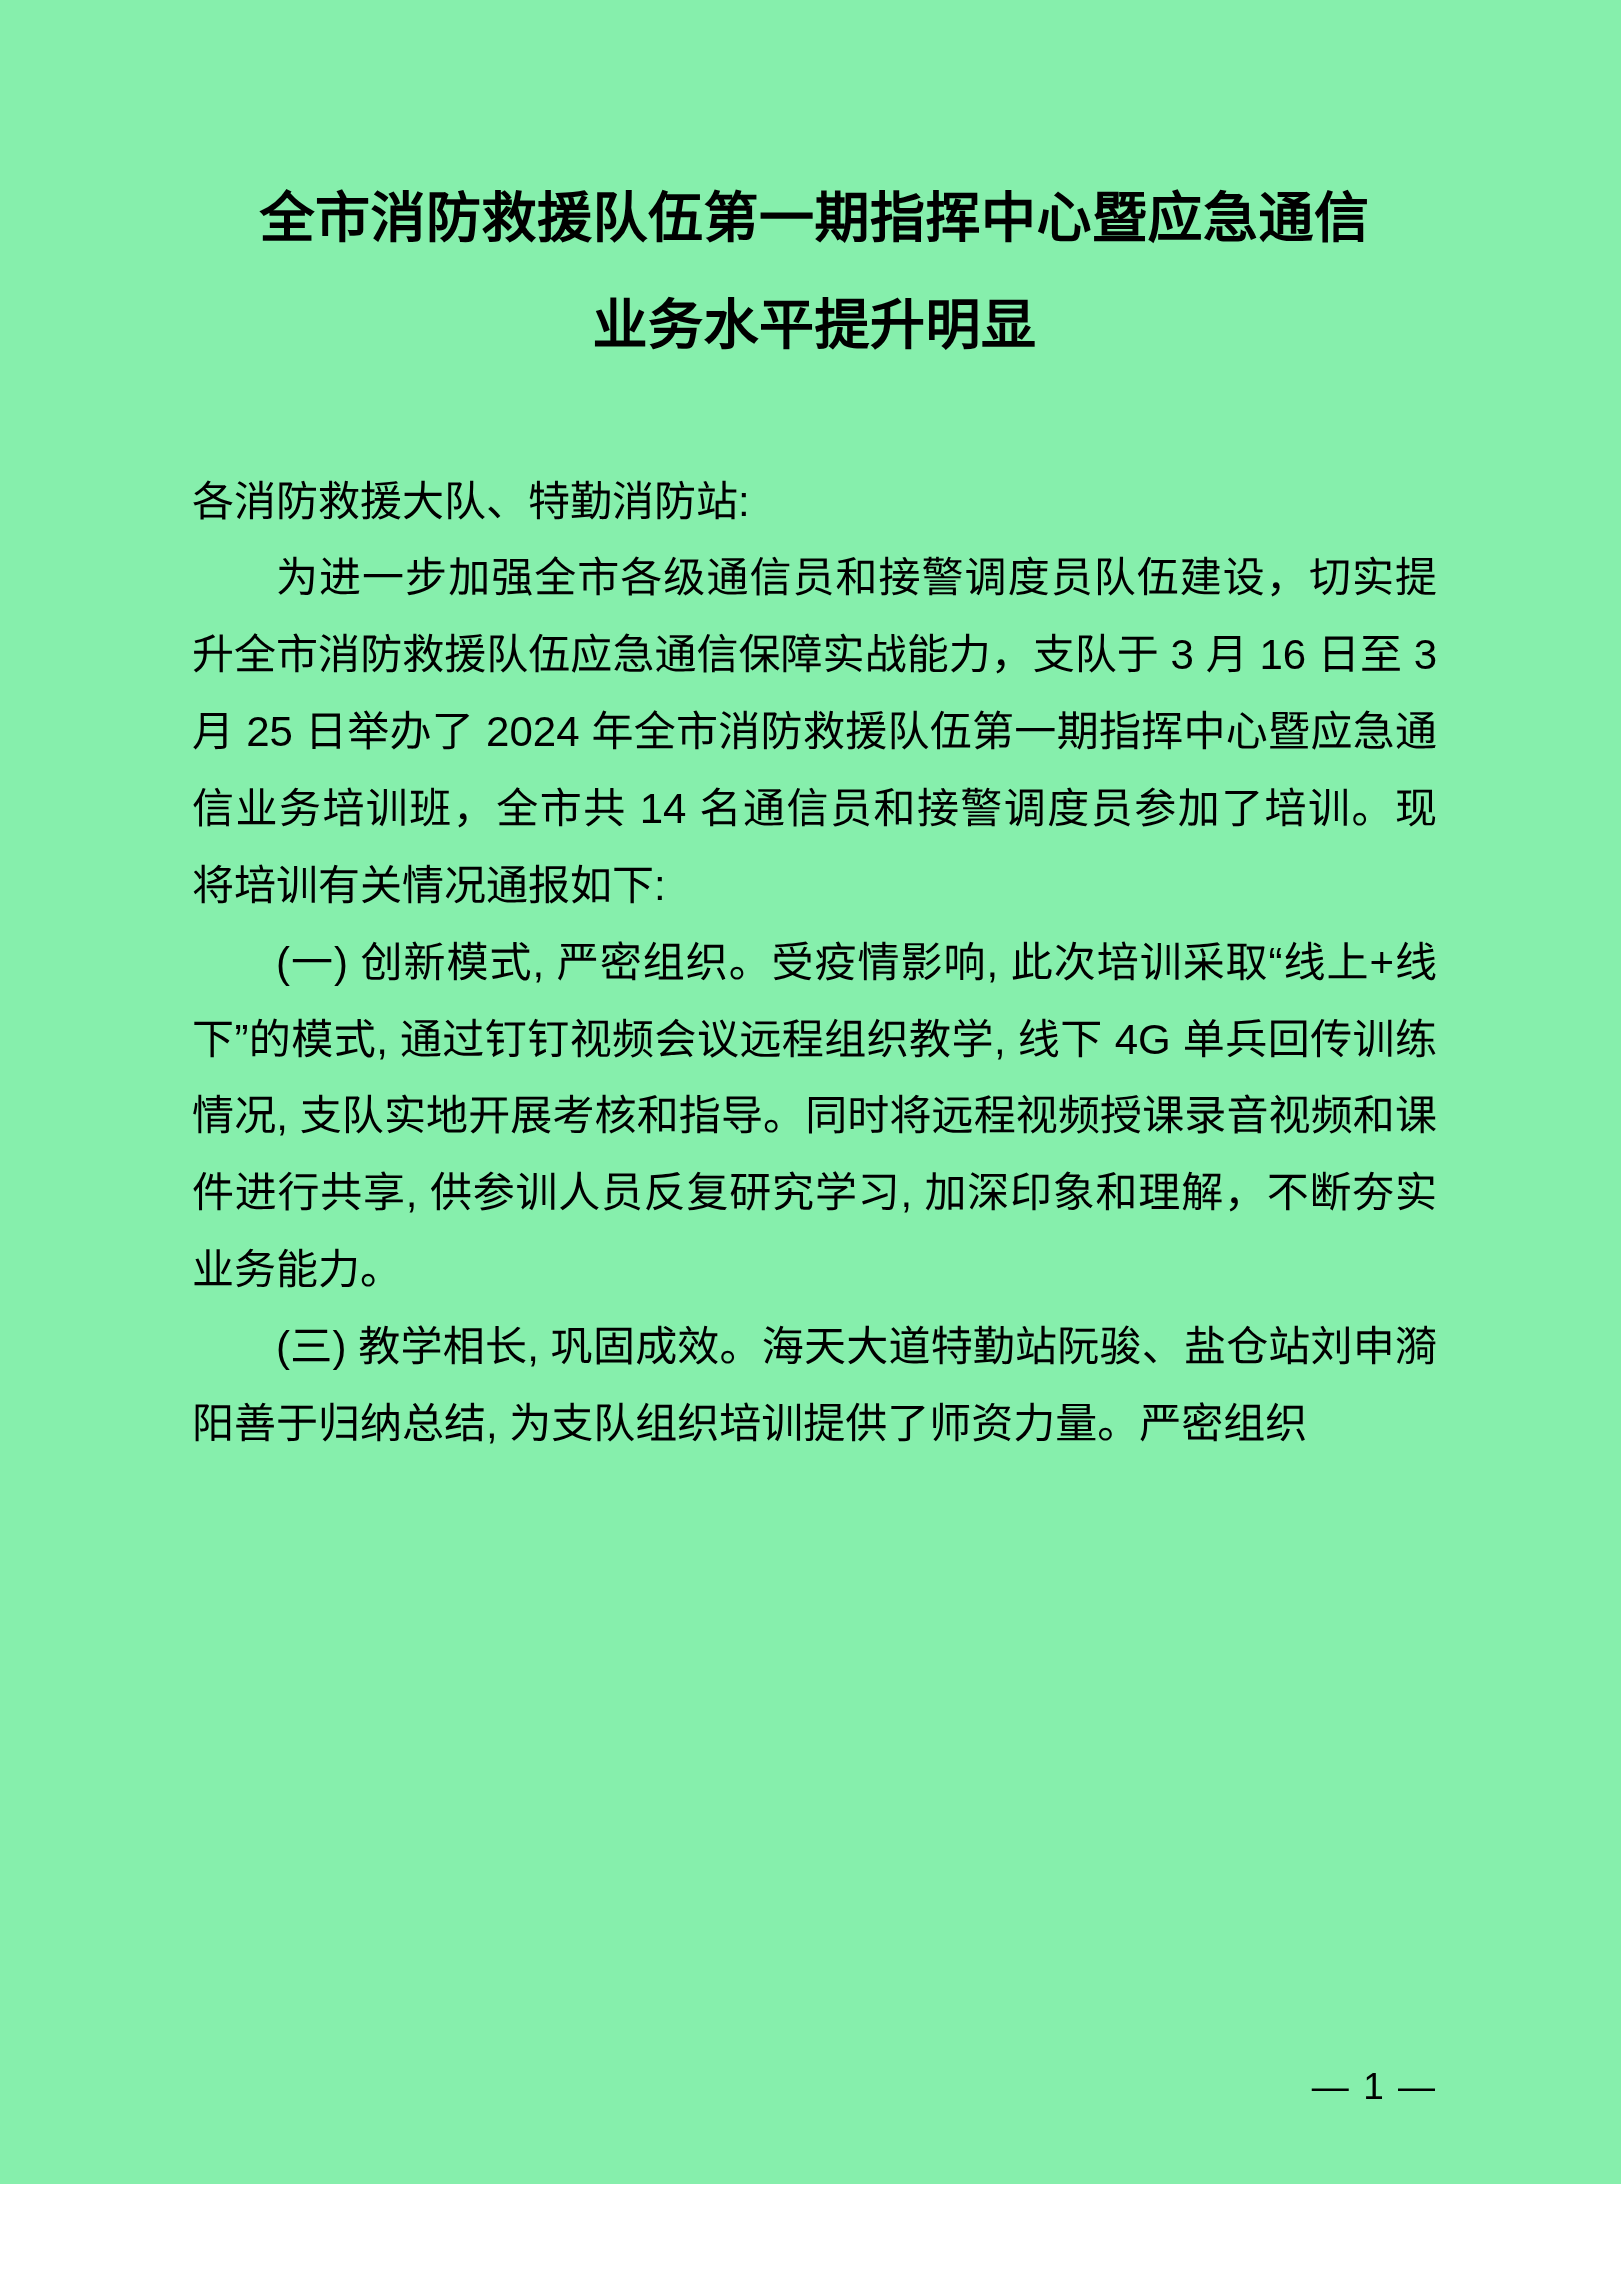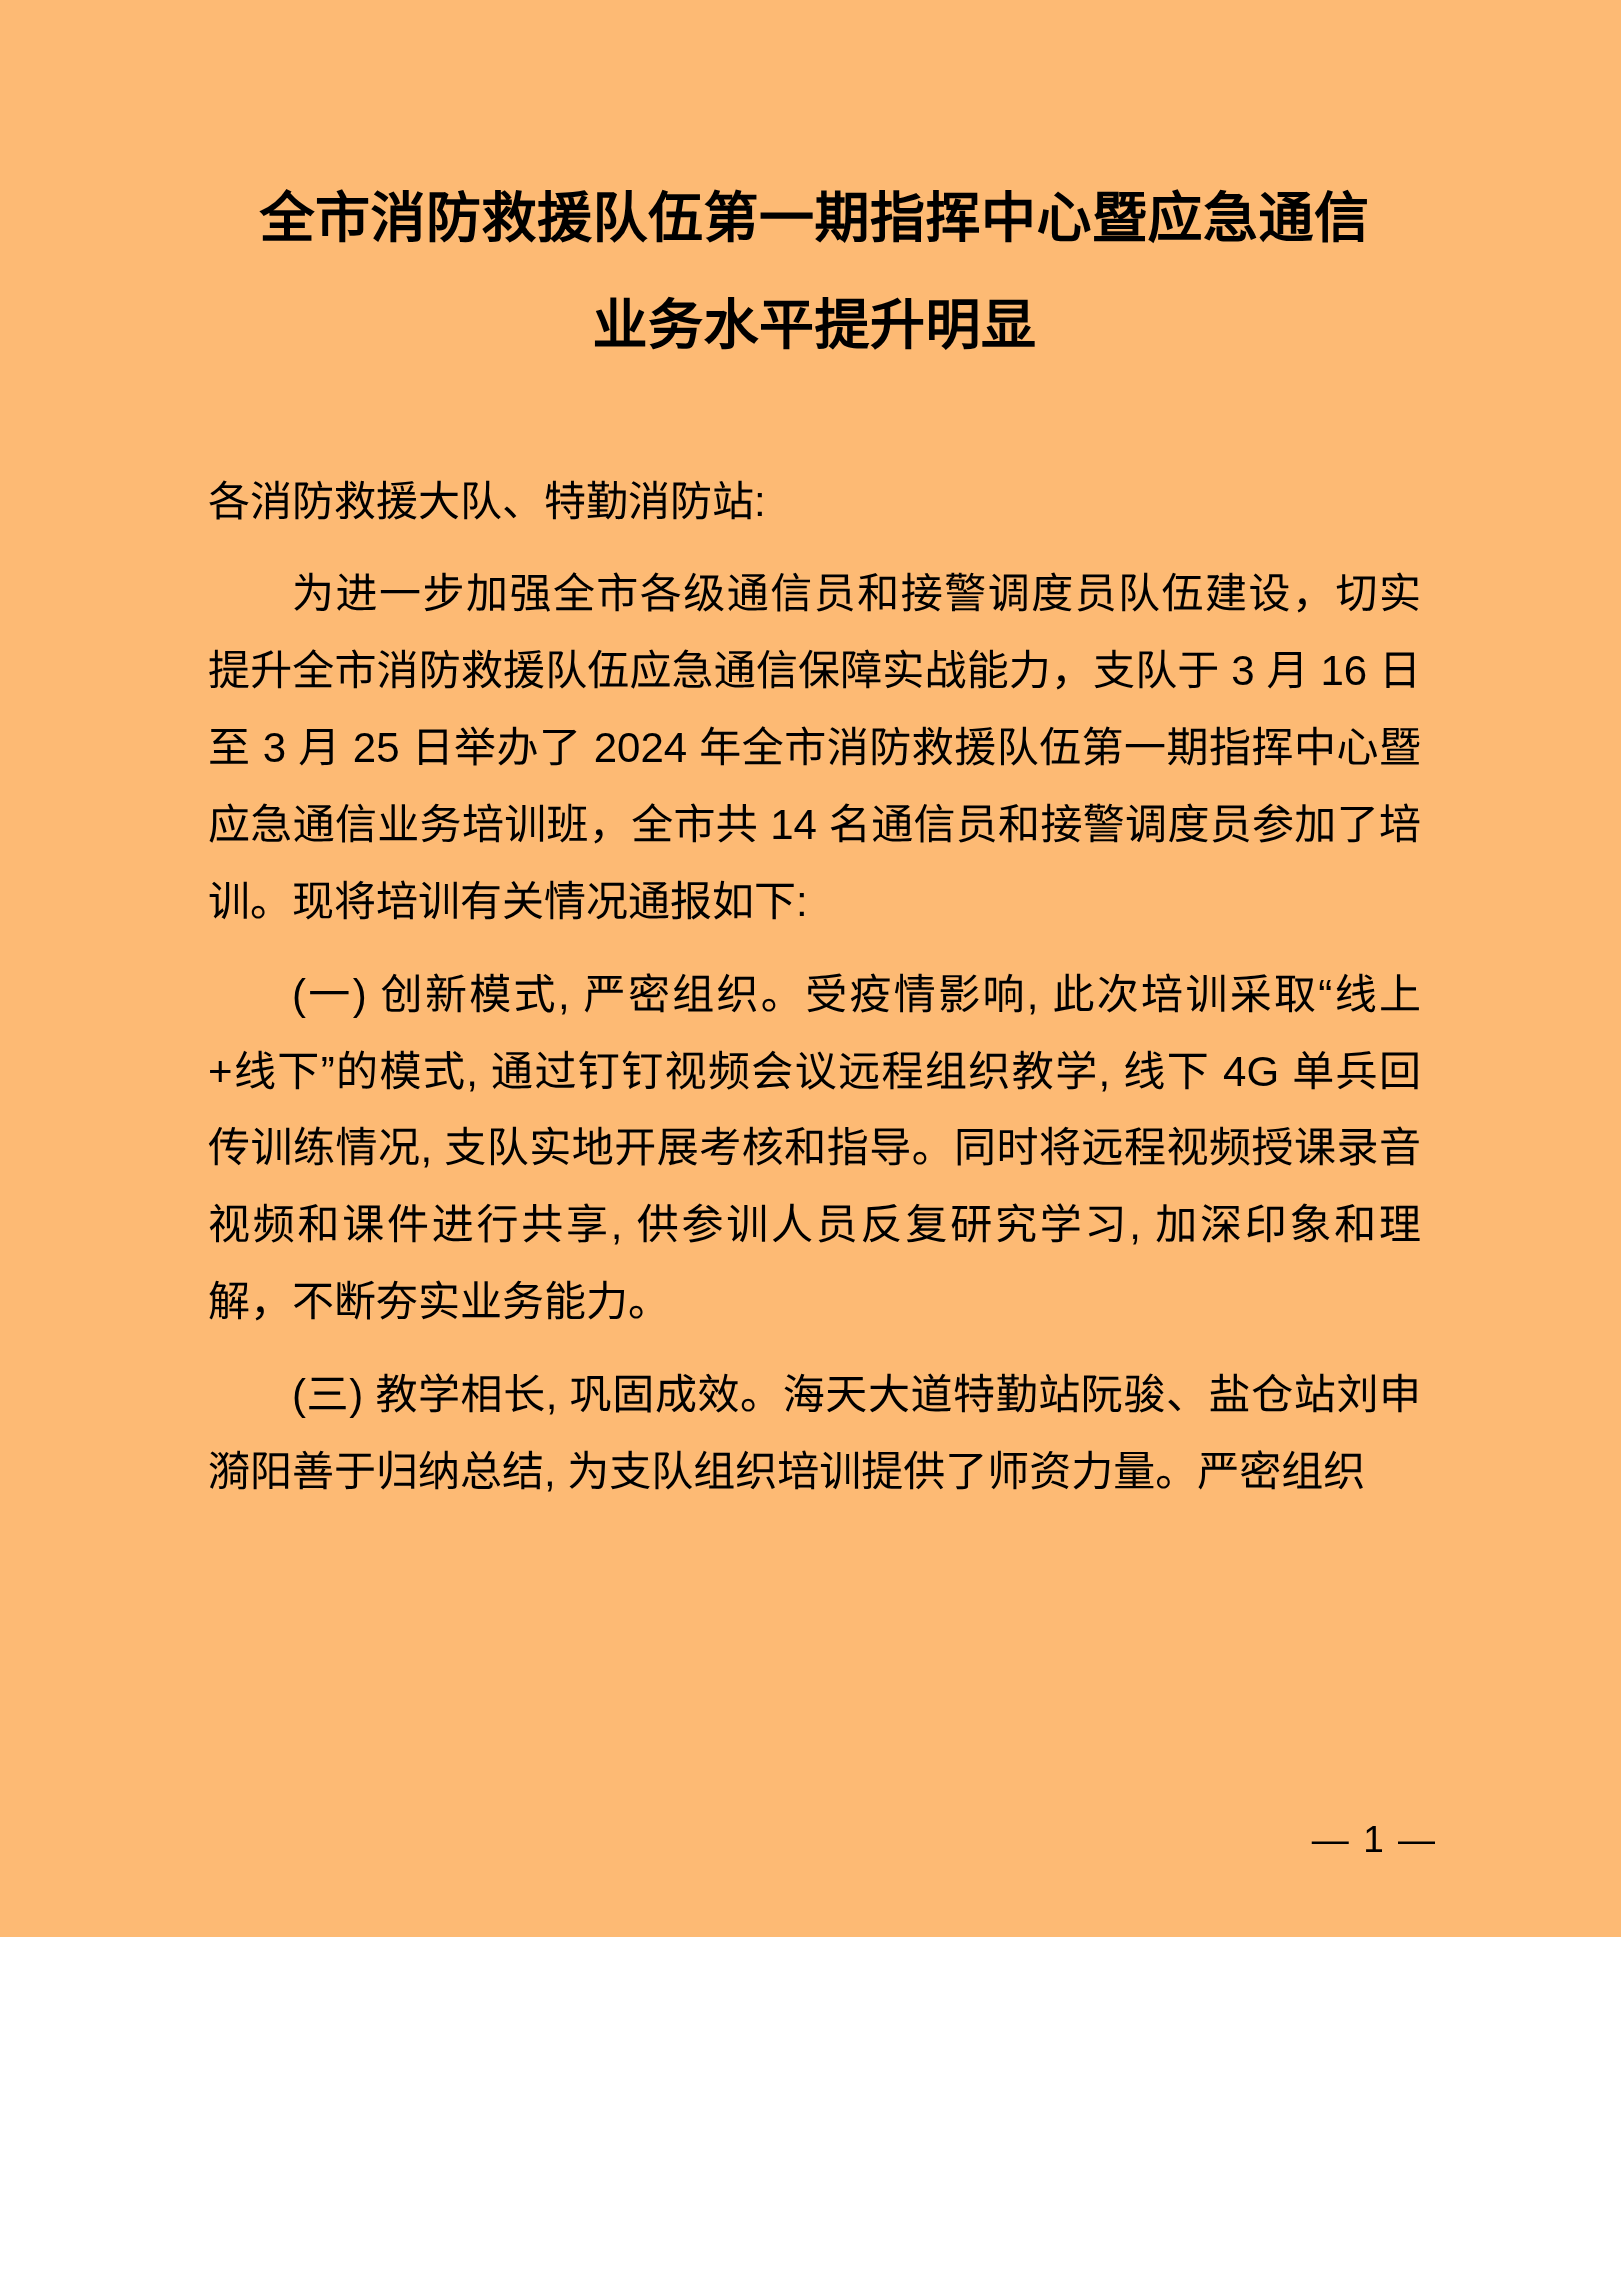--- a/index.html
+++ b/index.html
@@ -7,22 +7,22 @@
     padding: 0;
     background: #ffffff;
   }
   body {
     font-family: "Liberation Sans", "DejaVu Sans", sans-serif;
     color: #000000;
   }
   .page {
     position: relative;
     width: 1621px;
-    height: 1937px;
-    background: #fdba74;
+    height: 2184px;
+    background: #86efac;
     margin: 0 auto;
     box-sizing: border-box;
     overflow: hidden;
   }
   .content {
     position: absolute;
     left: 192px;
     top: 0;
     width: 1245px;
     height: 2293px;
@@ -39,21 +39,21 @@
     color: #000;
   }
   .doc-title .title-line {
     display: block;
     white-space: nowrap;
   }
   .body-block {
     margin-top: 84px;
   }
   p.para {
-    margin: 16px;
+    margin: 0;
     font-size: 42px;
     line-height: 1.83;
     text-align: justify;
     text-justify: inter-ideograph;
     color: #000;
     letter-spacing: 0px;
     word-break: break-all;
   }
   p.salutation {
     text-indent: 0;

